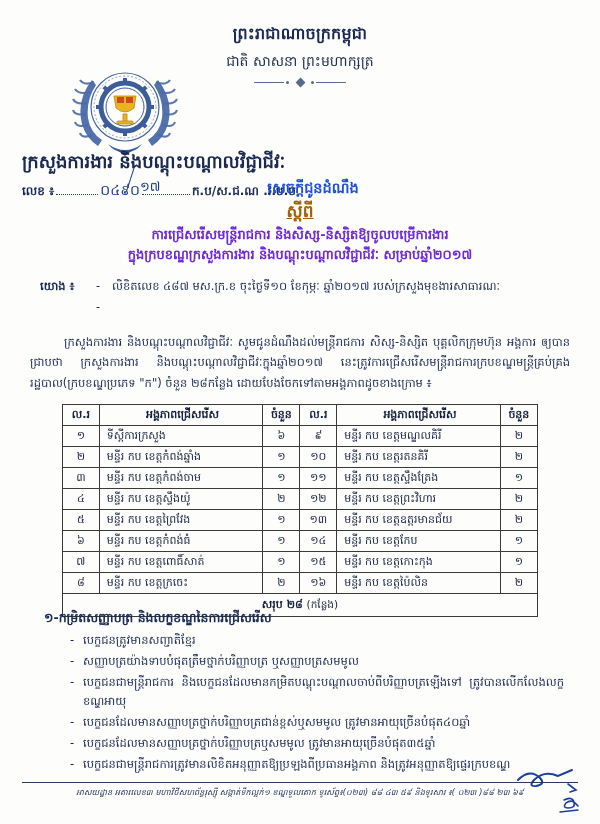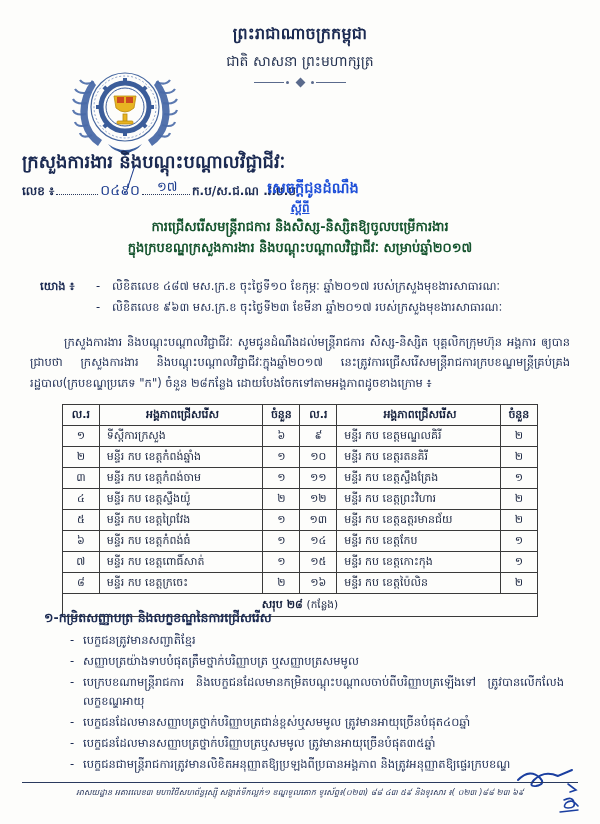--- a/index.html
+++ b/index.html
@@ -116,21 +116,21 @@
   .dotfill.a { width: 42px; }
   .dotfill.b { width: 48px; }
   .ref-hand {
     font-family: "DejaVu Serif", serif;
     font-size: 14px;
     color: #19398c;
     font-weight: normal;
   }
   .ref-sub {
     position: absolute;
-    left: 135px;
+    left: 118px;
     top: 28px;
     font-size: 13px;
     color: #19398c;
     font-family: "DejaVu Serif", serif;
   }
   .slash-mark {
     position: absolute;
     left: 108px;
     top: 16px;
     width: 1.4px;
@@ -148,30 +148,30 @@
     text-align: center;
   }
   .t-notice {
     font-size: 14.5px;
     font-weight: bold;
     color: #1d4ed8;
     line-height: 1.45;
     padding-left: 26px;
   }
   .t-about {
-    font-size: 12px;
-    font-weight: bold;
-    color: #1d4ed8;
+    font-size: 17px;
+    font-weight: bold;
+    color: #a16207;
     line-height: 1.5;
     text-decoration: underline;
   }
   .t-subject {
     font-size: 13px;
     font-weight: bold;
-    color: #14532d;
+    color: #6d28d9;
     line-height: 1.6;
     padding: 0 60px;
   }
 
   
   .reference {
     position: absolute;
     left: 0;
     top: 276px;
     width: 600px;
@@ -400,21 +400,20 @@
 
   <div class="reference">
     <div class="ref-row">
       <span class="ref-label">យោង ៖</span>
       <span class="ref-dash">-</span>
       <span>លិខិតលេខ ៤៨៧ មស.ក្រ.ខ ចុះថ្ងៃទី១០ ខែកុម្ភៈ ឆ្នាំ២០១៧ របស់ក្រសួងមុខងារសាធារណៈ</span>
     </div>
     <div class="ref-row">
       <span class="ref-label"></span>
       <span class="ref-dash">-</span>
-      <span>លិខិតលេខ ៩៦៣ មស.ក្រ.ខ ចុះថ្ងៃទី២៣ ខែមីនា ឆ្នាំ២០១៧ របស់ក្រសួងមុខងារសាធារណៈ</span>
     </div>
   </div>
 
   <div class="bodypara">ក្រសួងការងារ និងបណ្តុះបណ្តាលវិជ្ជាជីវៈ សូមជូនដំណឹងដល់មន្ត្រីរាជការ សិស្ស-និស្សិត បុគ្គលិកក្រុមហ៊ុន អង្គការ ឲ្យបានជ្រាបថា ក្រសួងការងារ និងបណ្តុះបណ្តាលវិជ្ជាជីវៈក្នុងឆ្នាំ២០១៧ នេះត្រូវការជ្រើសរើសមន្ត្រីរាជការក្របខណ្ឌមន្ត្រីគ្រប់គ្រងរដ្ឋបាល(ក្របខណ្ឌប្រភេទ "ក") ចំនួន ២៨កន្លែង ដោយបែងចែកទៅតាមអង្គភាពដូចខាងក្រោម ៖</div>
 
   <div class="tablewrap">
     <table class="units">
       <thead>
         <tr>
           <th class="c-no">ល.រ</th>
@@ -503,21 +502,21 @@
       <div class="bullet">
         <span class="b-dash">-</span>
         <span class="b-text">បេក្ខជនត្រូវមានសញ្ជាតិខ្មែរ</span>
       </div>
       <div class="bullet">
         <span class="b-dash">-</span>
         <span class="b-text">សញ្ញាបត្រយ៉ាងទាបបំផុតត្រឹមថ្នាក់បរិញ្ញាបត្រ ឬសញ្ញាបត្រសមមូល</span>
       </div>
       <div class="bullet">
         <span class="b-dash">-</span>
-        <span class="b-text">បេក្របខណាមន្ត្រីរាជការ និងបេក្ខជនដែលមានកម្រិតបណ្តុះបណ្តាលចាប់ពីបរិញ្ញាបត្រឡើងទៅ ត្រូវបានលើកលែងលក្ខខណ្ឌអាយុ</span>
+        <span class="b-text">បេក្ខជនជាមន្ត្រីរាជការ និងបេក្ខជនដែលមានកម្រិតបណ្តុះបណ្តាលចាប់ពីបរិញ្ញាបត្រឡើងទៅ ត្រូវបានលើកលែងលក្ខខណ្ឌអាយុ</span>
       </div>
       <div class="bullet">
         <span class="b-dash">-</span>
         <span class="b-text">បេក្ខជនដែលមានសញ្ញាបត្រថ្នាក់បរិញ្ញាបត្រជាន់ខ្ពស់ឬសមមូល ត្រូវមានអាយុច្រើនបំផុត៤០ឆ្នាំ</span>
       </div>
       <div class="bullet">
         <span class="b-dash">-</span>
         <span class="b-text">បេក្ខជនដែលមានសញ្ញាបត្រថ្នាក់បរិញ្ញាបត្រឬសមមូល ត្រូវមានអាយុច្រើនបំផុត៣៥ឆ្នាំ</span>
       </div>
       <div class="bullet">

